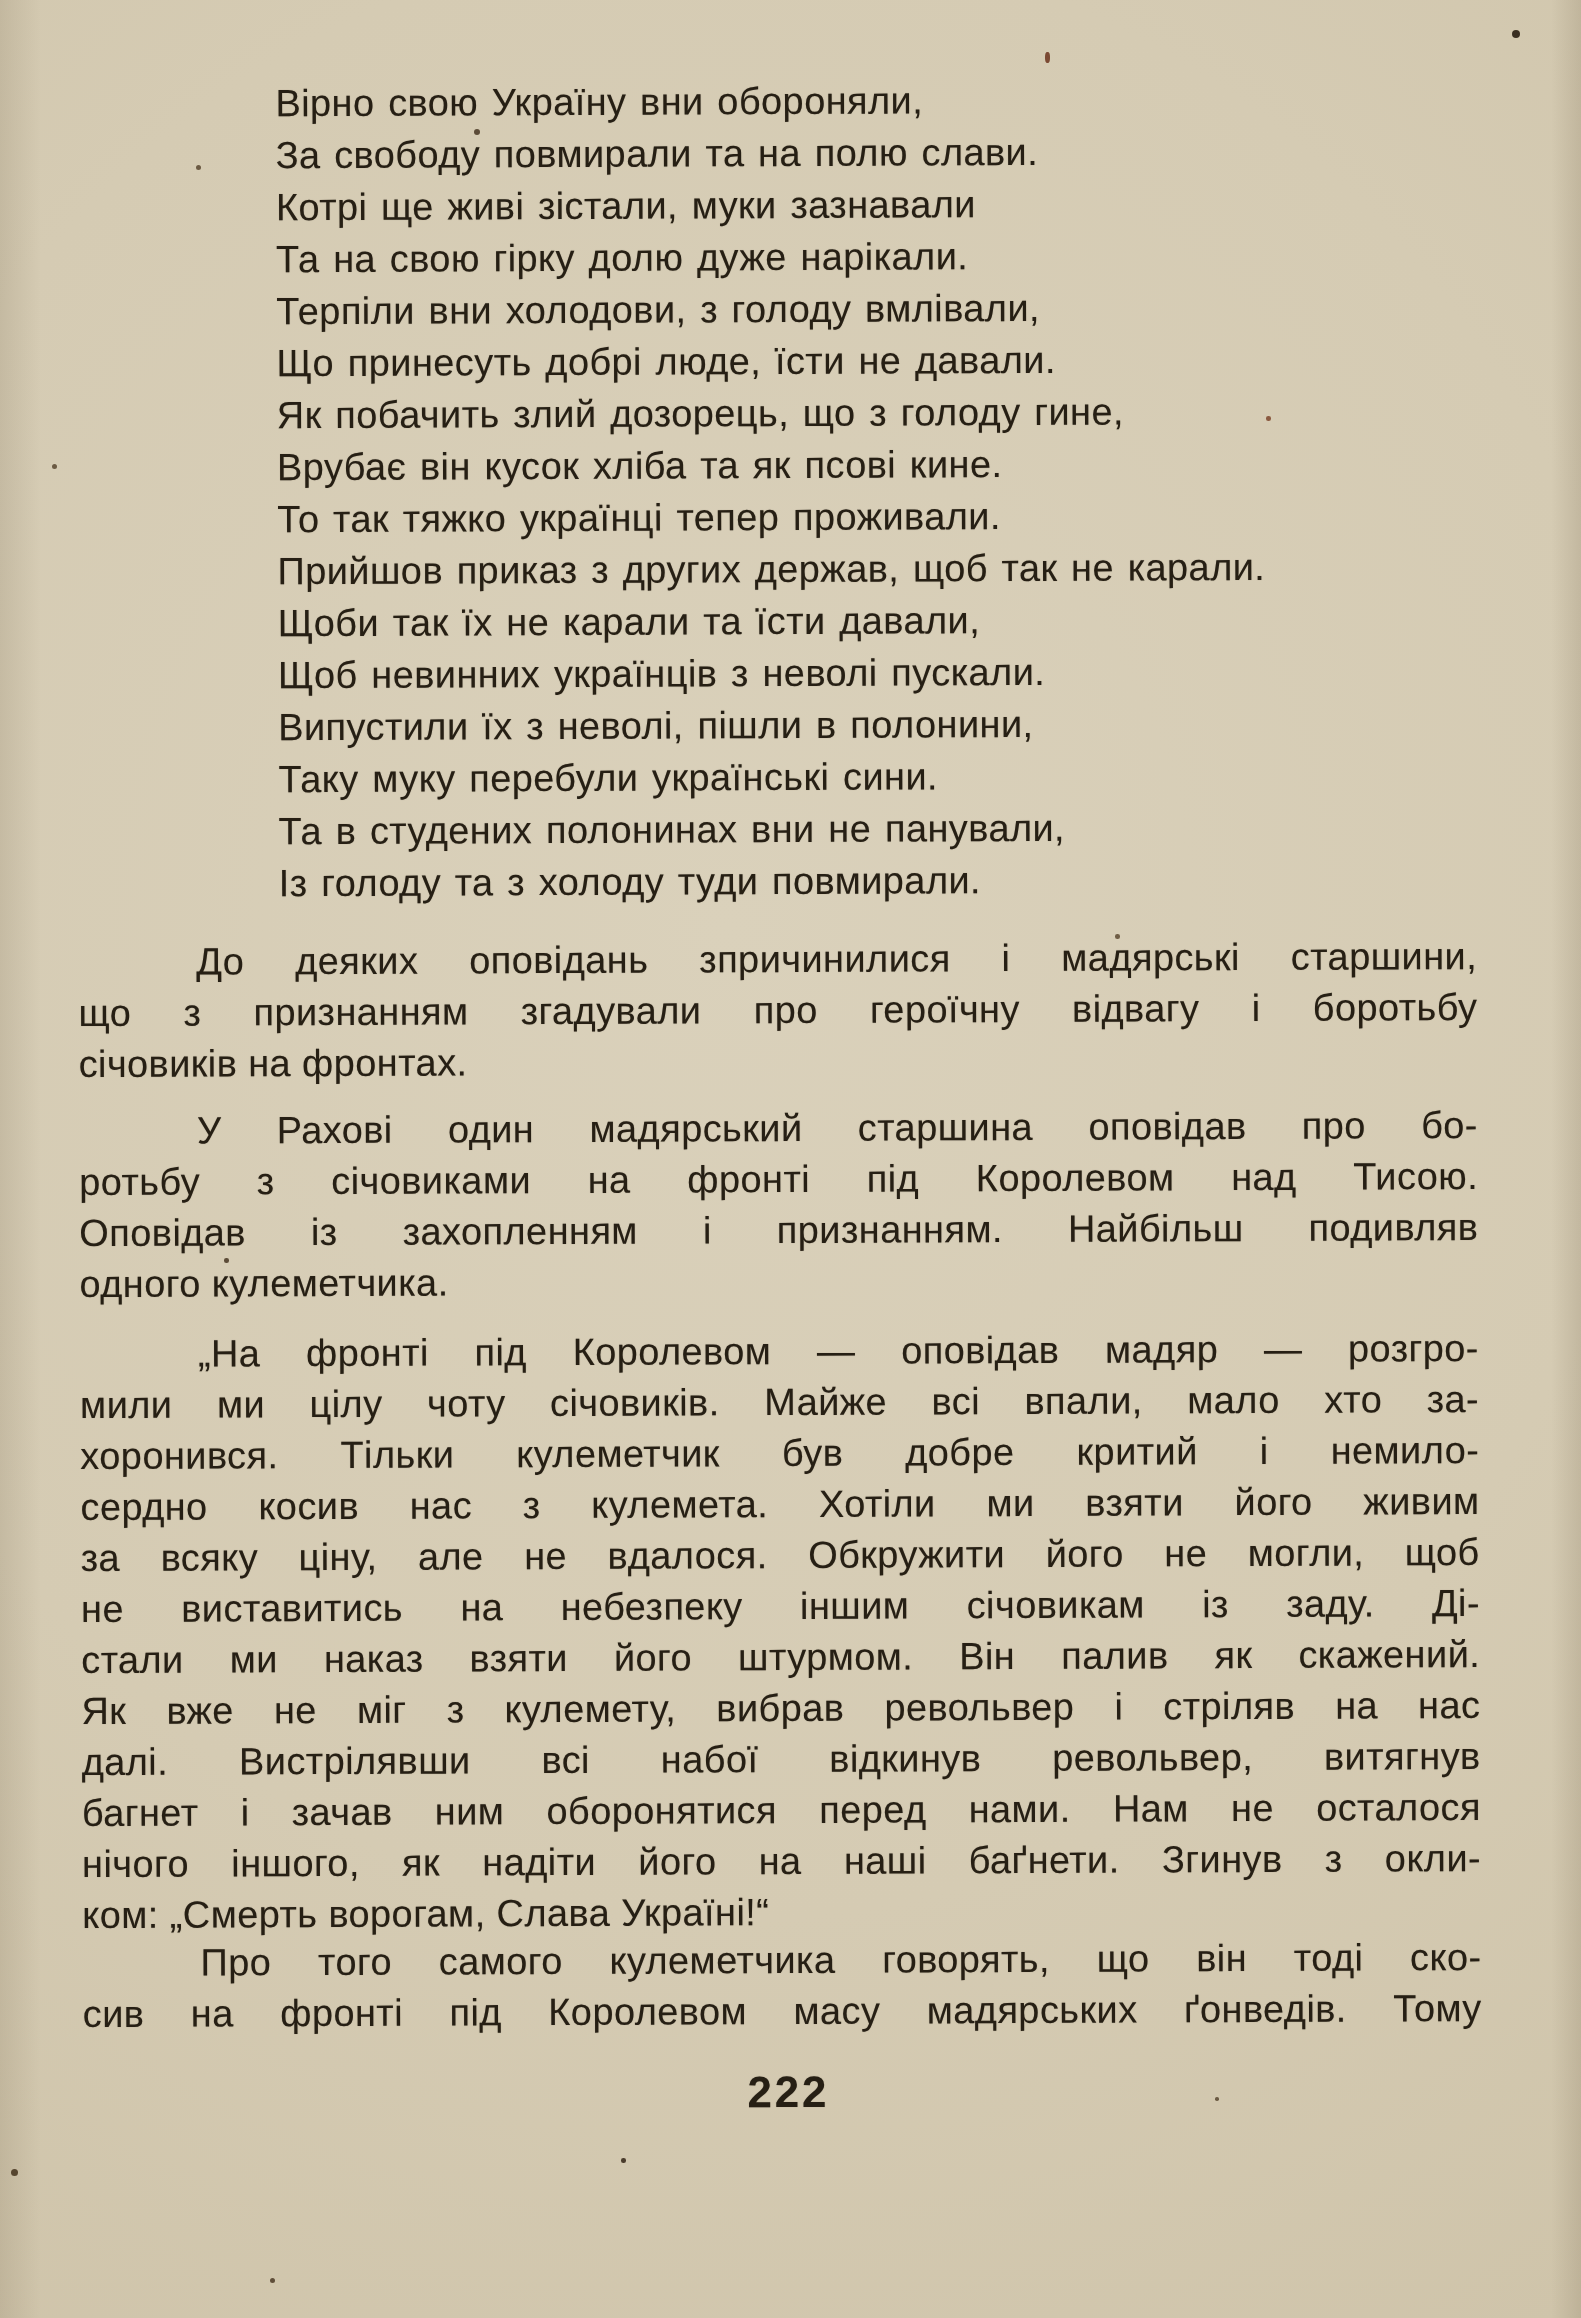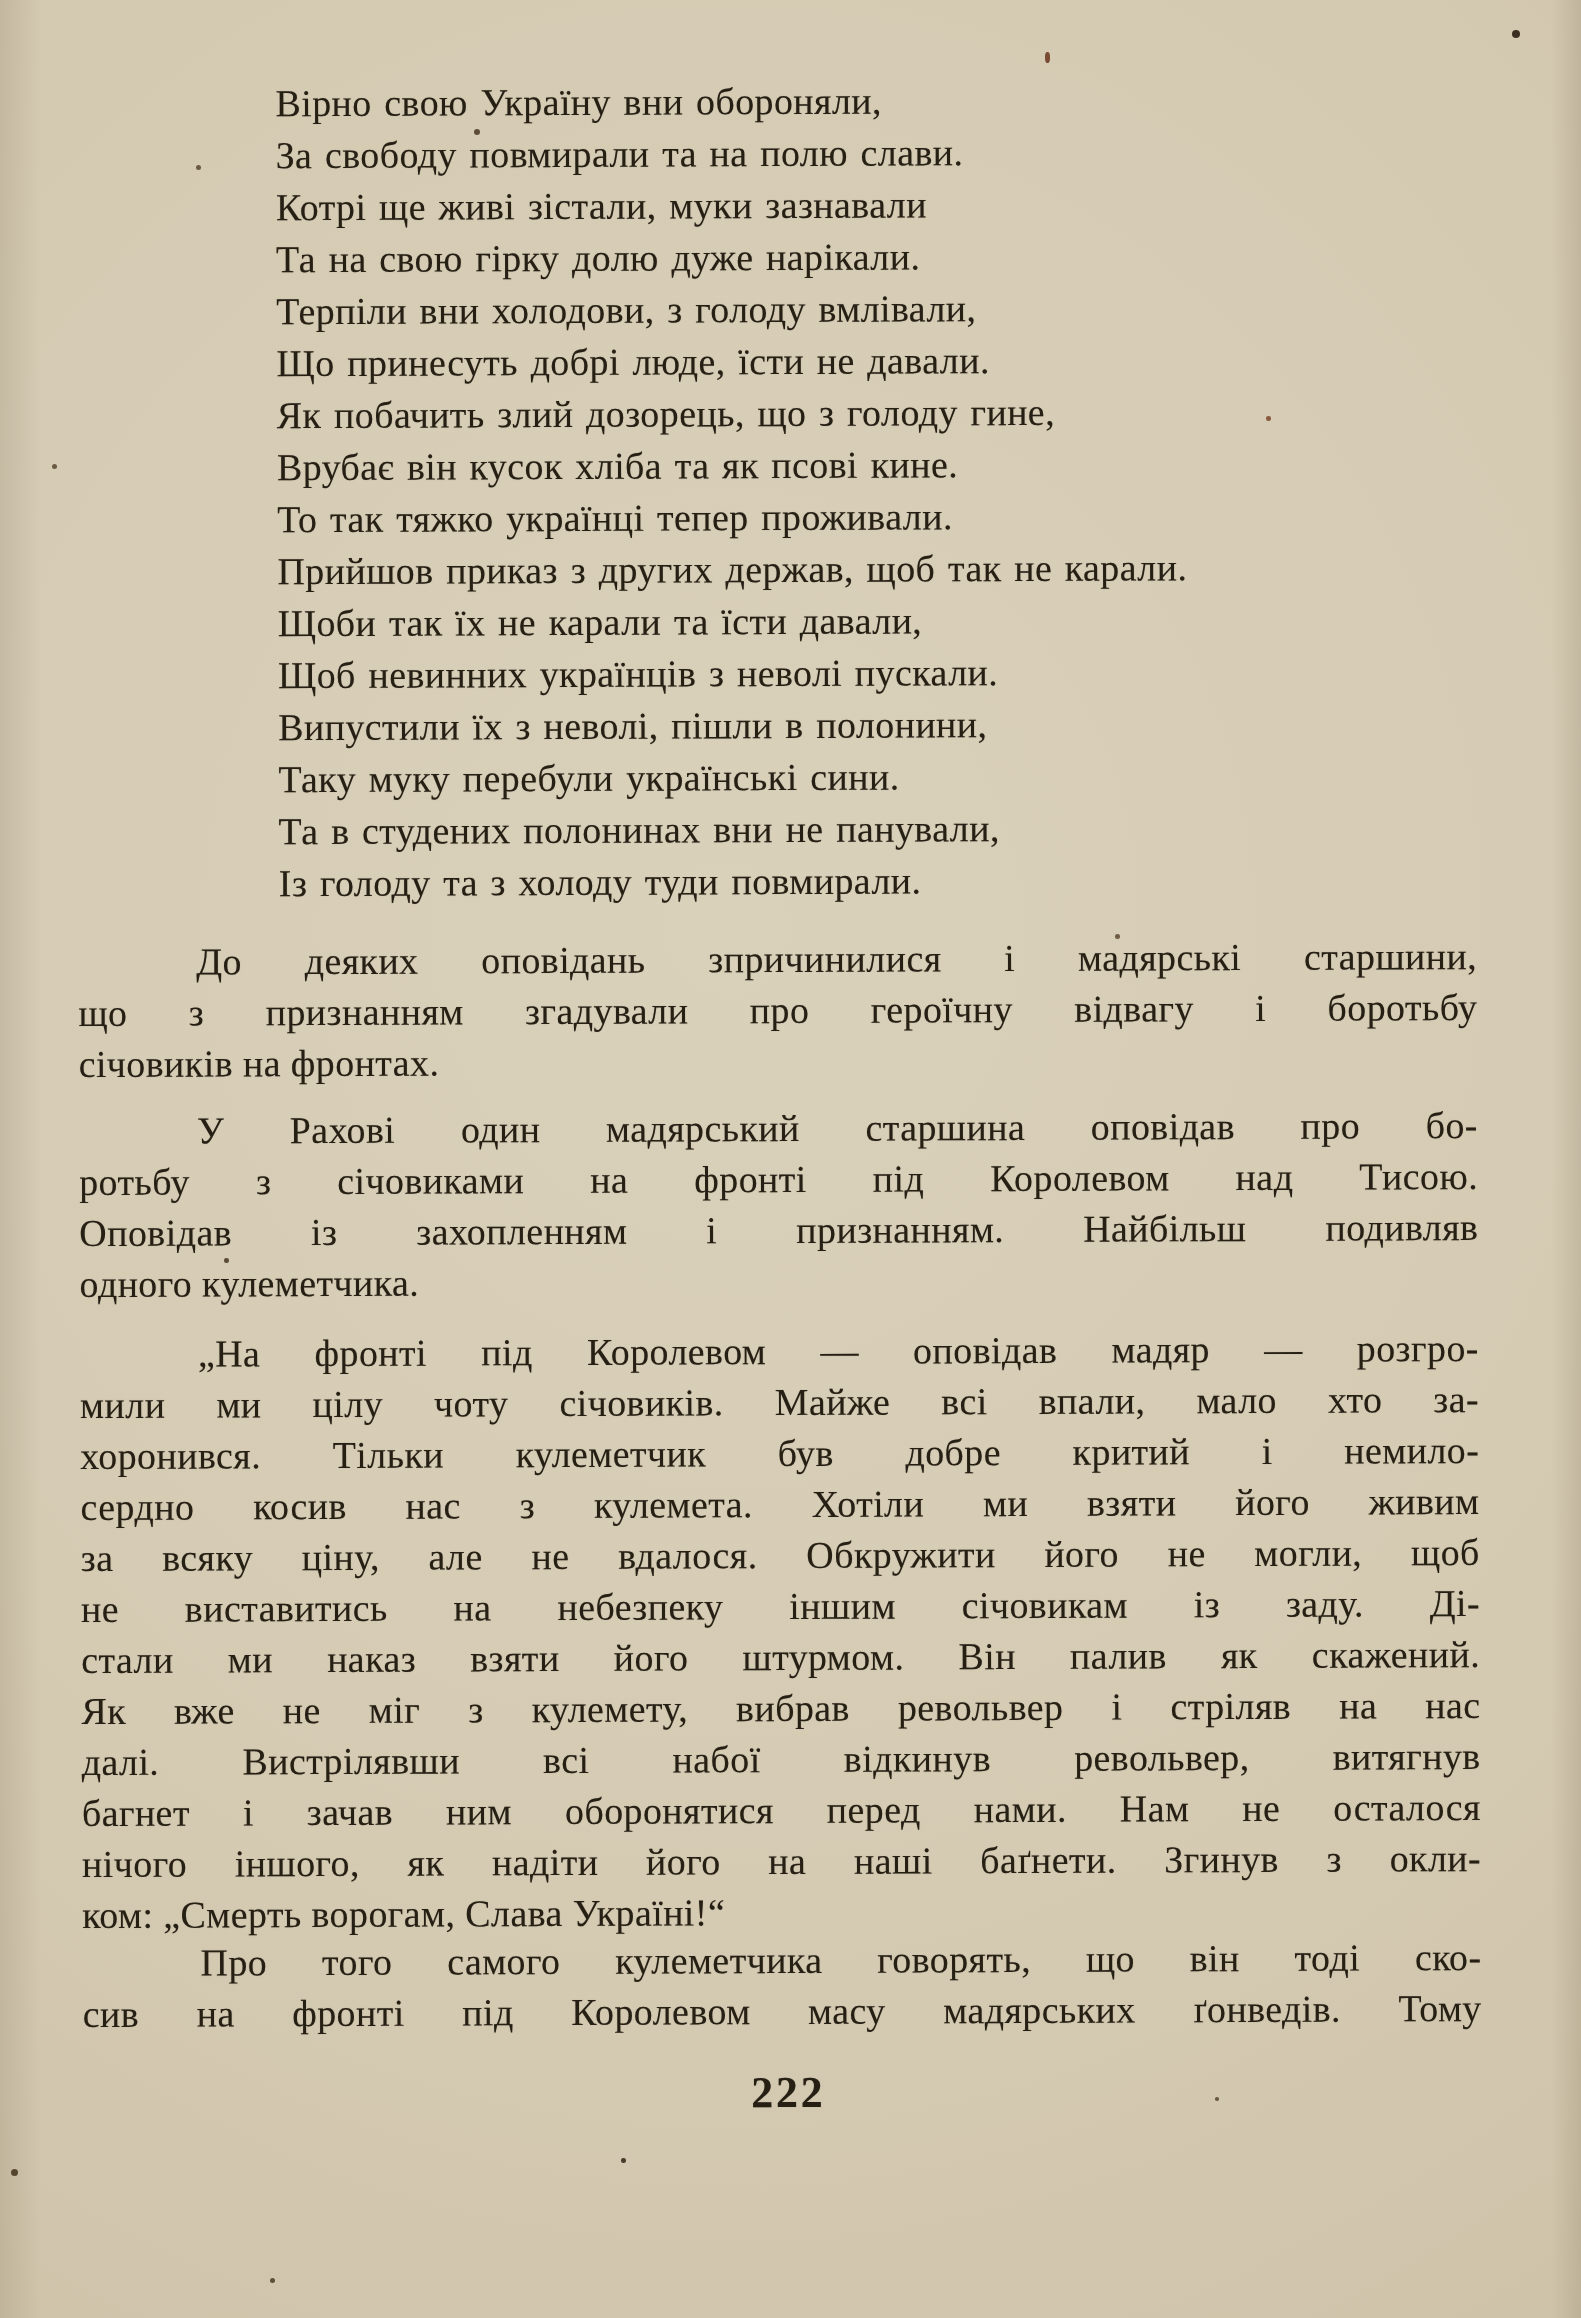--- a/index.html
+++ b/index.html
@@ -4,21 +4,21 @@
 <style>
   html,body { margin:0; padding:0; background:#b9ae93; }
   .page {
     position:relative;
     width:1581px; height:2319px;
     margin:0 auto;
     overflow:hidden;
     background:
       radial-gradient(ellipse 130% 95% at 46% 40%,
         #dad1bb 0%, #d5cbb3 45%, #cfc4aa 75%, #c4b89c 100%);
-    font-family:Liberation Serif, serif;
+    font-family:Liberation Sans, sans-serif;
     color:#261f14;
   }
   
   .page::before {
     content:''; position:absolute; left:0; top:0; bottom:0; width:41px;
     background:linear-gradient(to right, rgba(110,95,70,0.16), rgba(110,95,70,0));
     pointer-events:none;
   }
   .page::after {
     content:''; position:absolute; right:0; top:0; bottom:0; width:30px;

